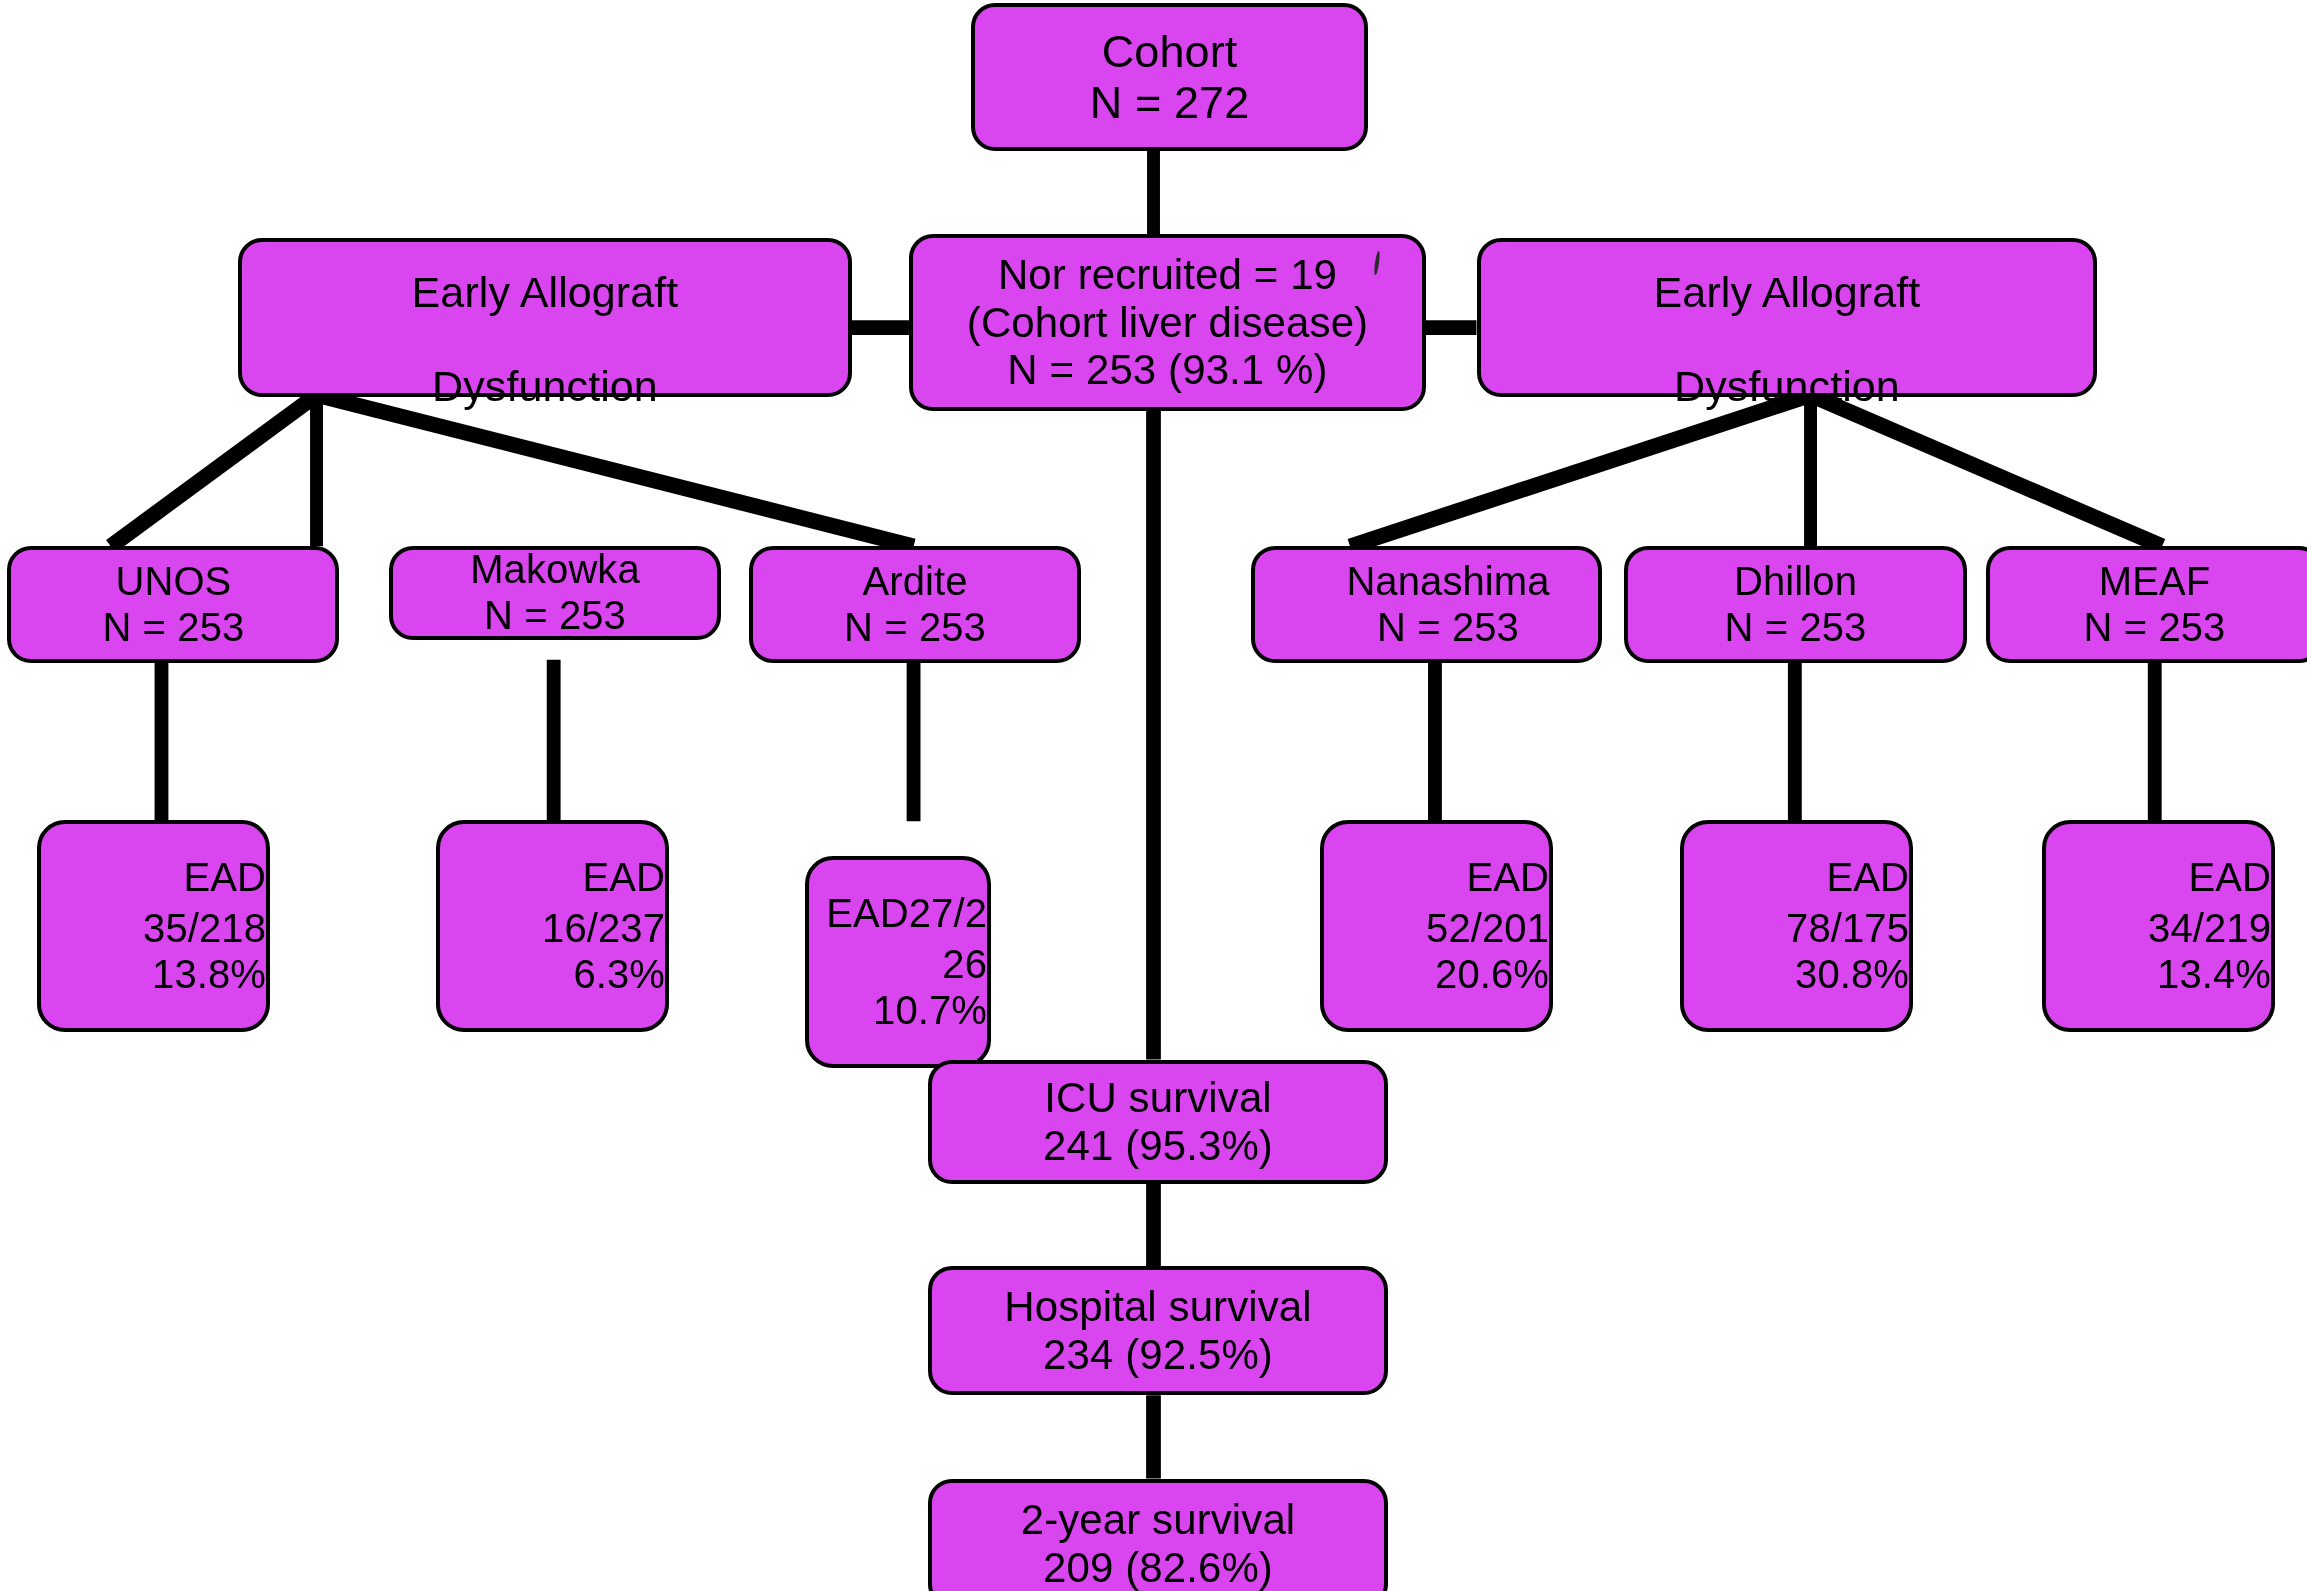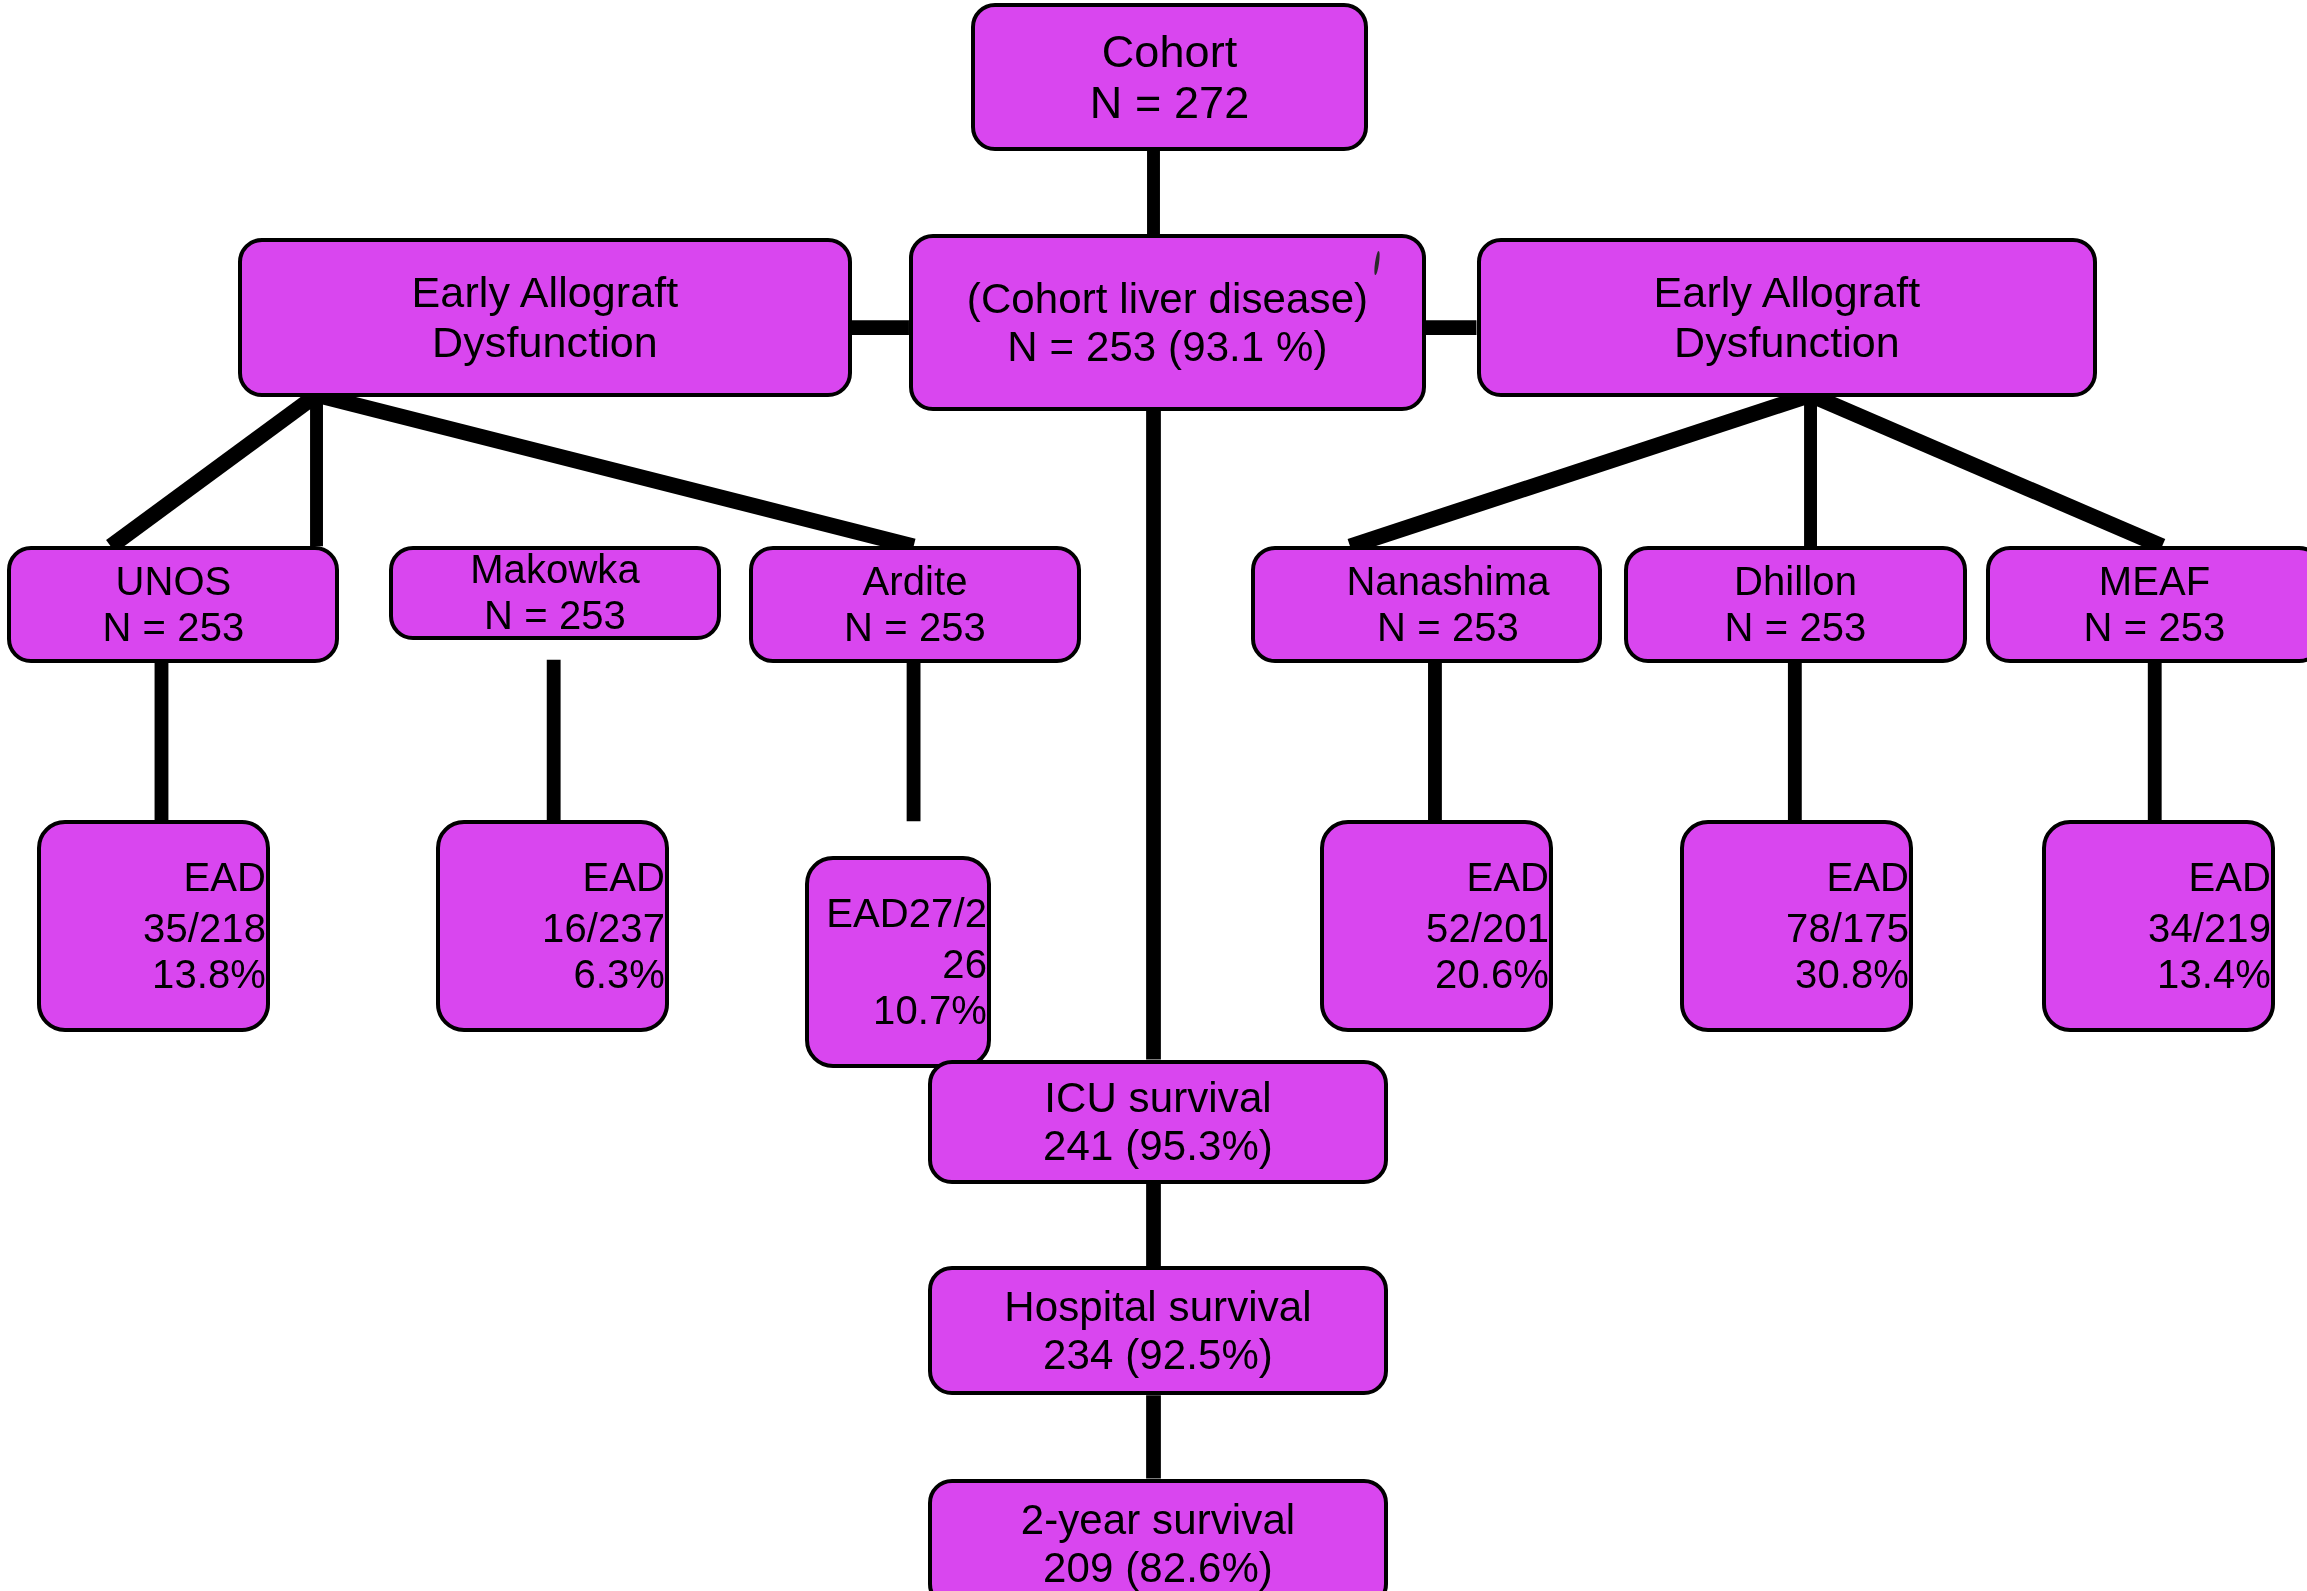--- a/index.html
+++ b/index.html
@@ -42,21 +42,21 @@
   }
   .node .line {
     display: block;
     white-space: nowrap;
     line-height: 1.14;
     letter-spacing: 0.1px;
   }
   
   .fs-big  .line { font-size: 45px; }
   .fs-mid  .line { font-size: 42px; }
-  .fs-lead .line { font-size: 43px; }
+  .fs-lead .line { font-size: 43px; margin-top: 44px; }
   .fs-sub  .line { font-size: 40px; }
 
   .leaf { border-radius: 28px; align-items: flex-end; }
   .leaf .line:first-child { margin-bottom: 5.5px; }
   .leaf .line { font-size: 40px; }
 
   .clipped-right { border-right-width: 4.6px; }
 </style>
 </head>
 <body>
@@ -98,20 +98,21 @@
     <span class="line">Cohort</span>
     <span class="line">N = 272</span>
   </div>
 
   <div class="node fs-lead" style="left:238px; top:238px; width:614px; height:159px;">
     <span class="line">Early Allograft</span>
     <span class="line">Dysfunction</span>
   </div>
 
   <div class="node fs-mid" style="left:909px; top:234px; width:517px; height:177px;">
+    <span class="line">Nor recruited = 19</span>
     <span class="line">(Cohort liver disease)</span>
     <span class="line">N = 253 (93.1 %)</span>
   </div>
 
   <div class="node fs-lead" style="left:1477px; top:238px; width:620px; height:159px;">
     <span class="line">Early Allograft</span>
     <span class="line">Dysfunction</span>
   </div>
 
   <div style="position:absolute; left:1375px; top:251px; width:3.7px; height:24px;

